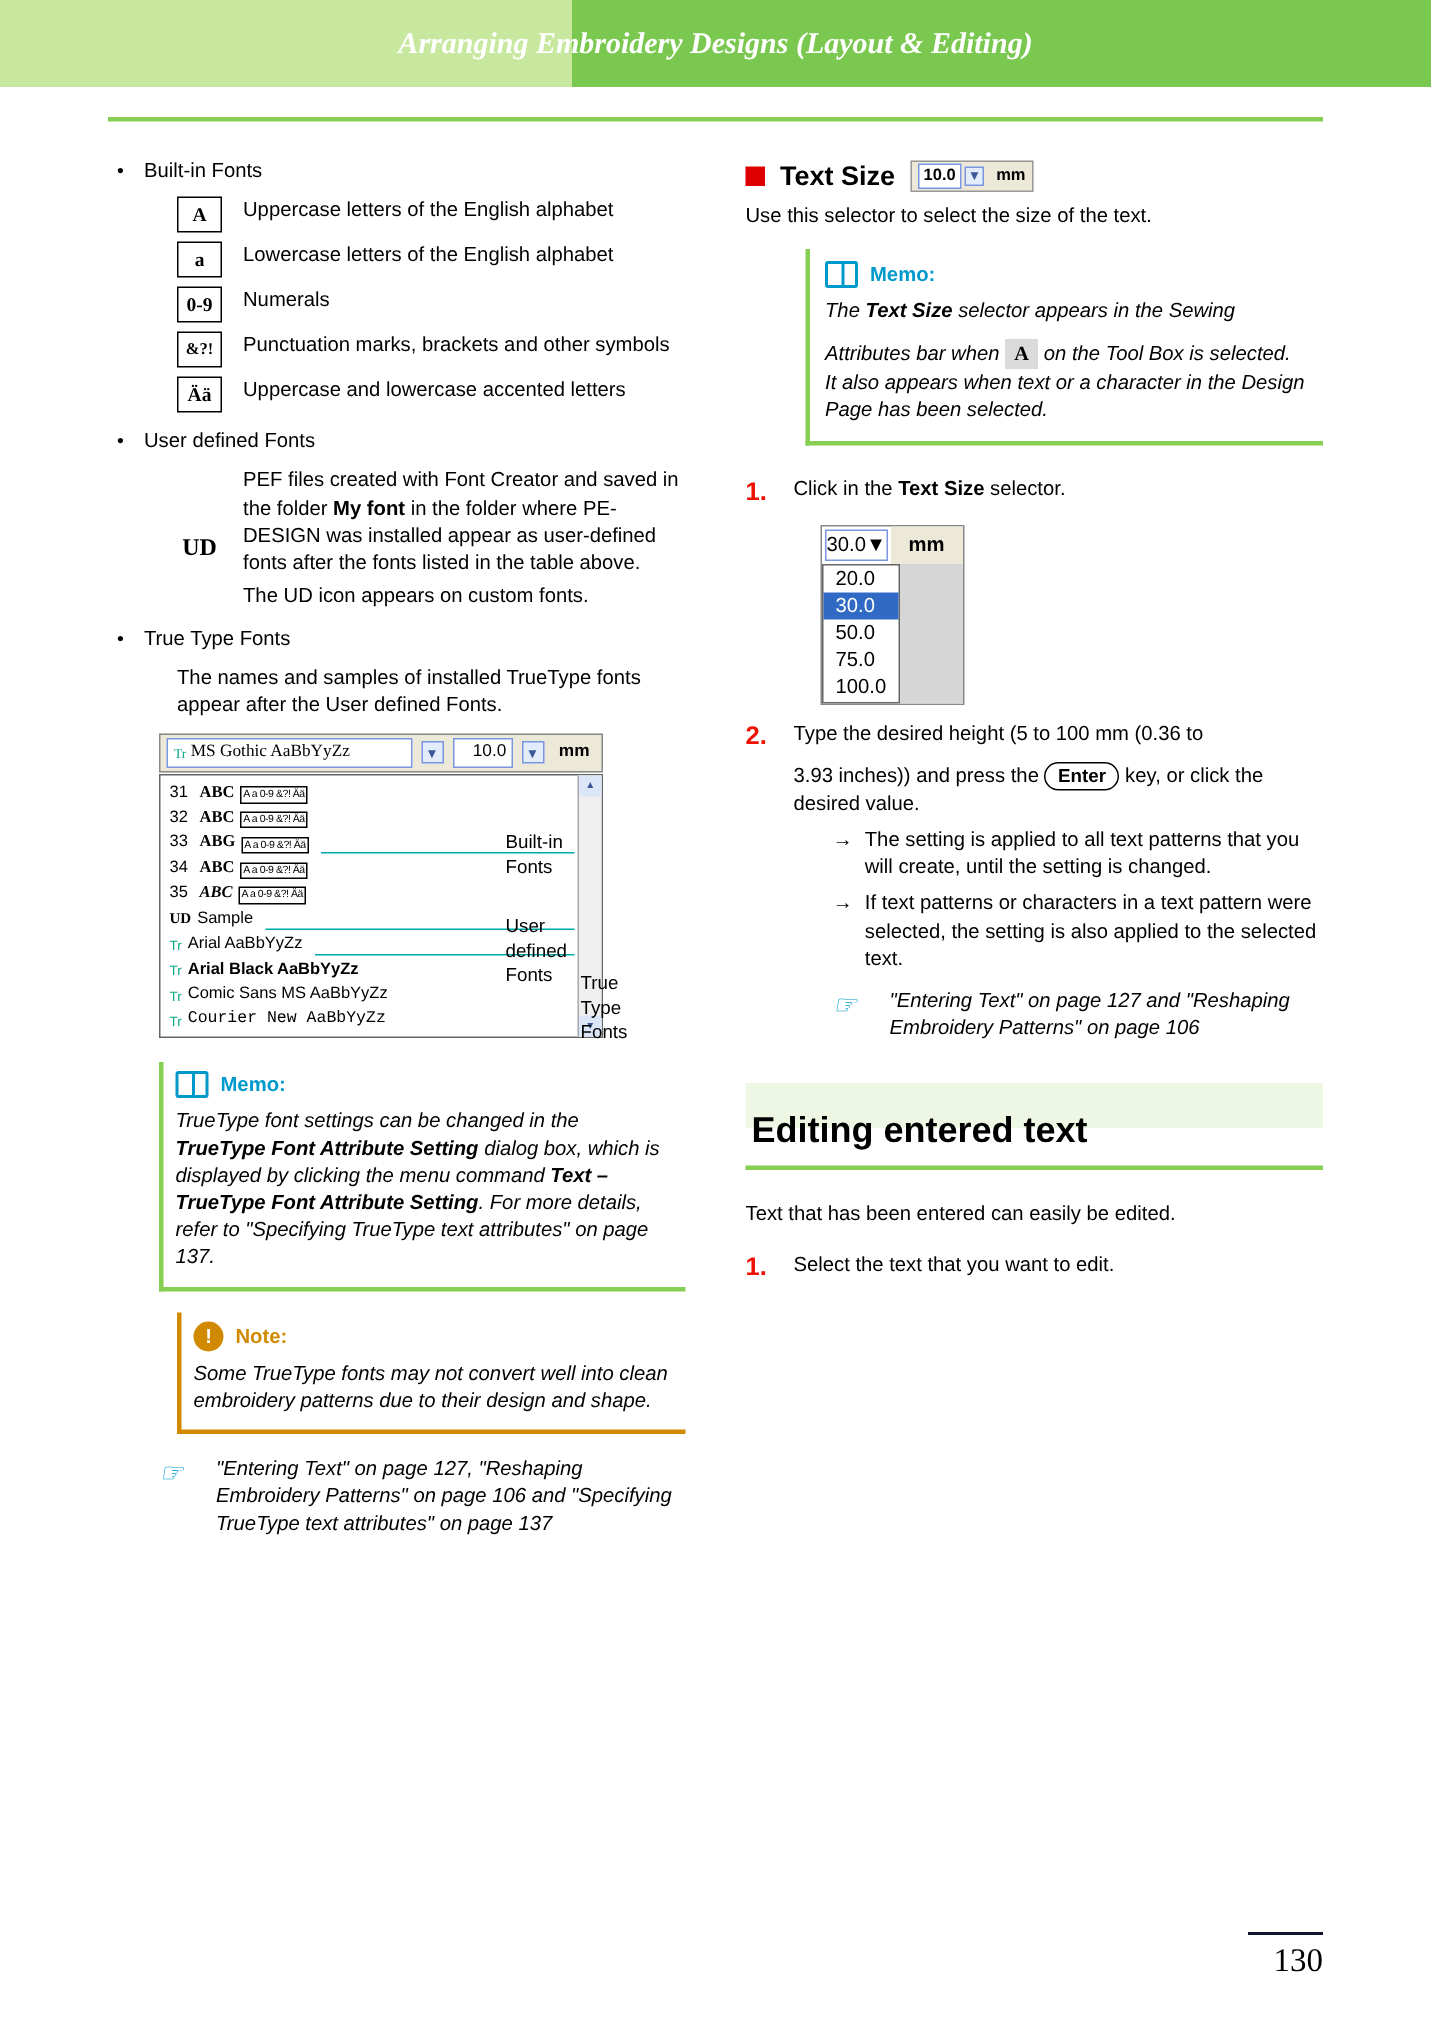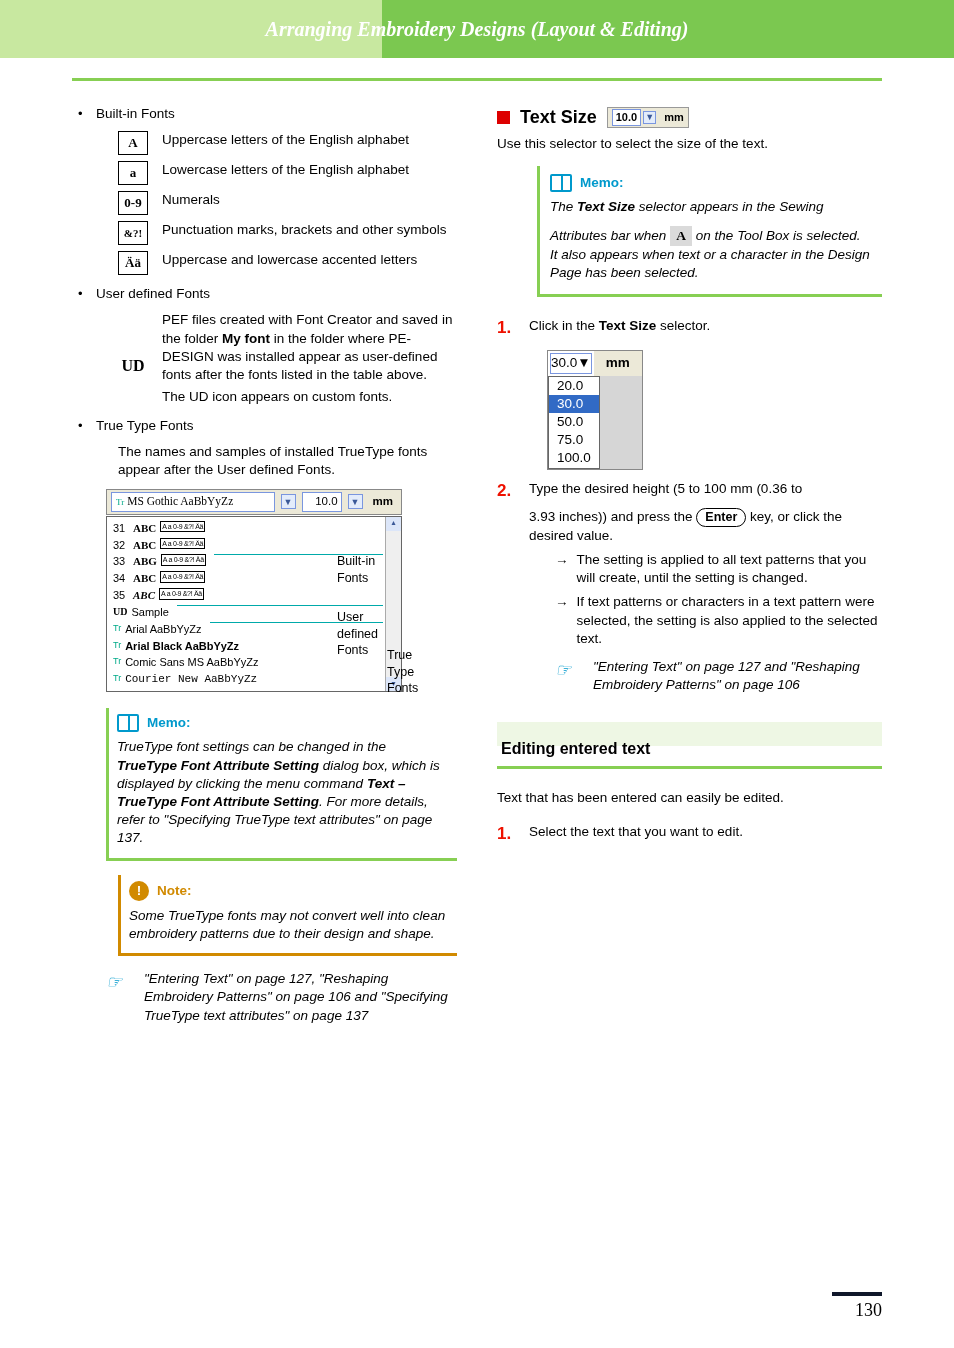--- a/index.html
+++ b/index.html
@@ -139,21 +139,21 @@
     text-align:right;
   }
   .fl-body {
     position: relative;
     border: 1px solid #666;
     background: #fff;
     padding: 3px 18px 3px 6px;
   }
   .fl-row {
     display:flex;
-    align-items:flex-start;
+    align-items:flex-end;
     gap:4px;
     padding: 1px 0;
     font-size:11px;
   }
   .fl-row .n { width: 16px; }
   .fl-row .abc { font-weight: bold; font-family: serif; }
   .fl-tag {
     font-size:7px;
     border:0.5px solid #000;
     padding:0 1px;
@@ -268,35 +268,35 @@
     padding:0 8px;
     font-weight:bold;
     font-size:12.5px;
   }
 
   .r-ref {
     display:flex; gap:12px; margin:10px 0 0 38px; font-style:italic;
   }
 
   .section-title {
-    font-size: 16px;
+    font-size: 24px;
     font-weight: bold;
     border-bottom: 3px solid #87cf53;
     padding: 16px 4px 6px 4px;
     margin: 28px 0 20px 0;
     background: linear-gradient(to bottom, #eef7e4 0%, #eef7e4 55%, transparent 55%);
   }
 
   .page-num {
     position: absolute;
     bottom: 26px;
     right: 72px;
     font-family: "Times New Roman", serif;
-    font-size: 18px;
-    border-top: 4px solid #0f172a;
+    font-size: 22px;
+    border-top: 2px solid #0f172a;
     padding-top: 2px;
     width: 50px;
     text-align: right;
   }
 </style>
 </head>
 <body>
 
 <div class="top-band">
   <span>Arranging Embroidery Designs (Layout &amp; Editing)</span>

